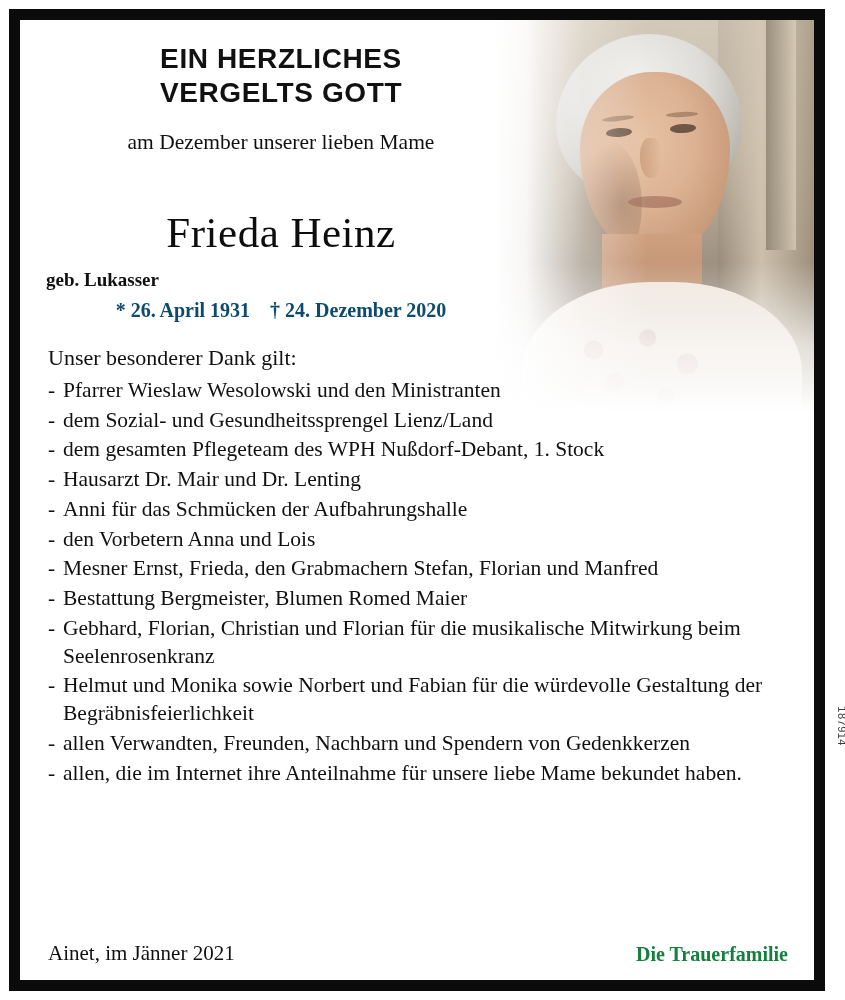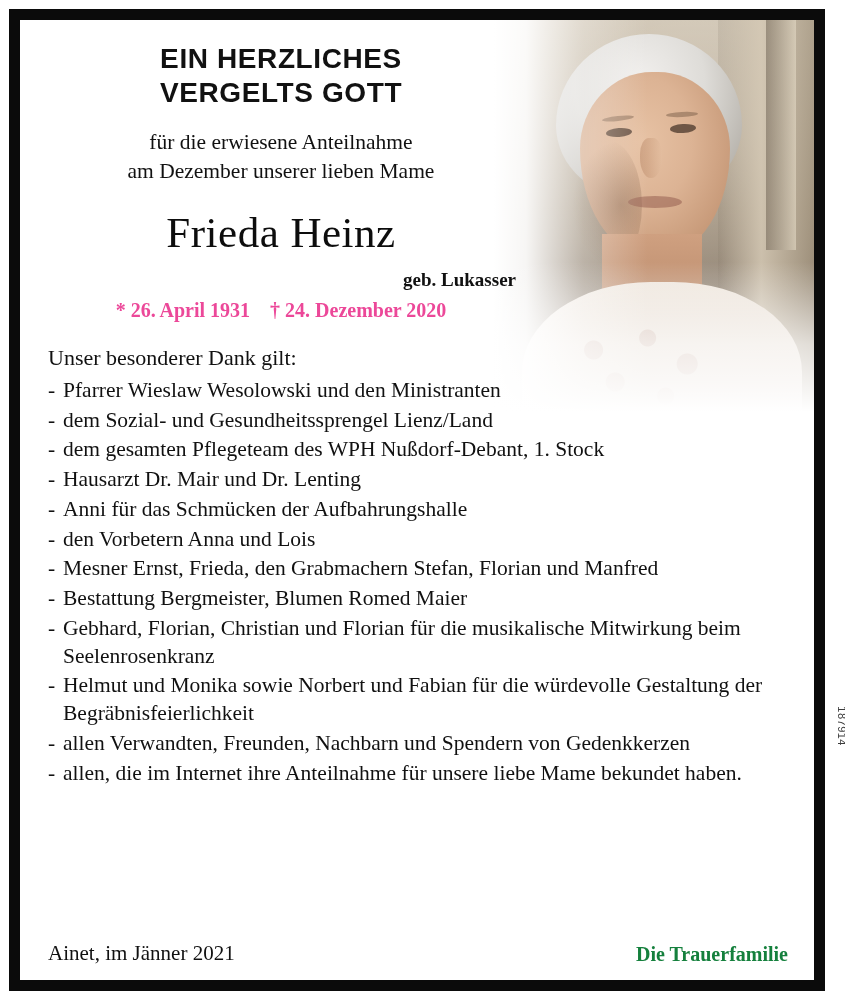--- a/index.html
+++ b/index.html
@@ -188,34 +188,34 @@
     font-size: 43px;
     font-weight: normal;
     letter-spacing: 0.5px;
     color: #0d0d0d;
   }
   .maiden {
     position: absolute;
     left: 26px;
     top: 249px;
     width: 470px;
-    text-align: right;
+    text-align: left;
     font-size: 19px;
     font-weight: bold;
     color: #111;
   }
   .dates {
     position: absolute;
     left: 26px;
     top: 279px;
     width: 470px;
     text-align: center;
     font-size: 20px;
     font-weight: bold;
-    color: #ec4899;
+    color: #0c4a6e;
     white-space: pre;
   }
 
   .thanks-intro {
     position: absolute;
     left: 28px;
     top: 325px;
     font-size: 22px;
     color: #111;
   }
@@ -303,21 +303,20 @@
       </div>
 
       <div class="content">
 
         <div class="headline">
           <div>EIN HERZLICHES</div>
           <div>VERGELTS GOTT</div>
         </div>
 
         <div class="subline">
-          <div>für die erwiesene Anteilnahme</div>
           <div>am Dezember unserer lieben Mame</div>
         </div>
 
         <div class="name">Frieda Heinz</div>
         <div class="maiden">geb. Lukasser</div>
         <div class="dates">* 26. April 1931    † 24. Dezember 2020</div>
 
         <div class="thanks-intro">Unser besonderer Dank gilt:</div>
 
         <ul class="thanks-list" id="thanks-list">

